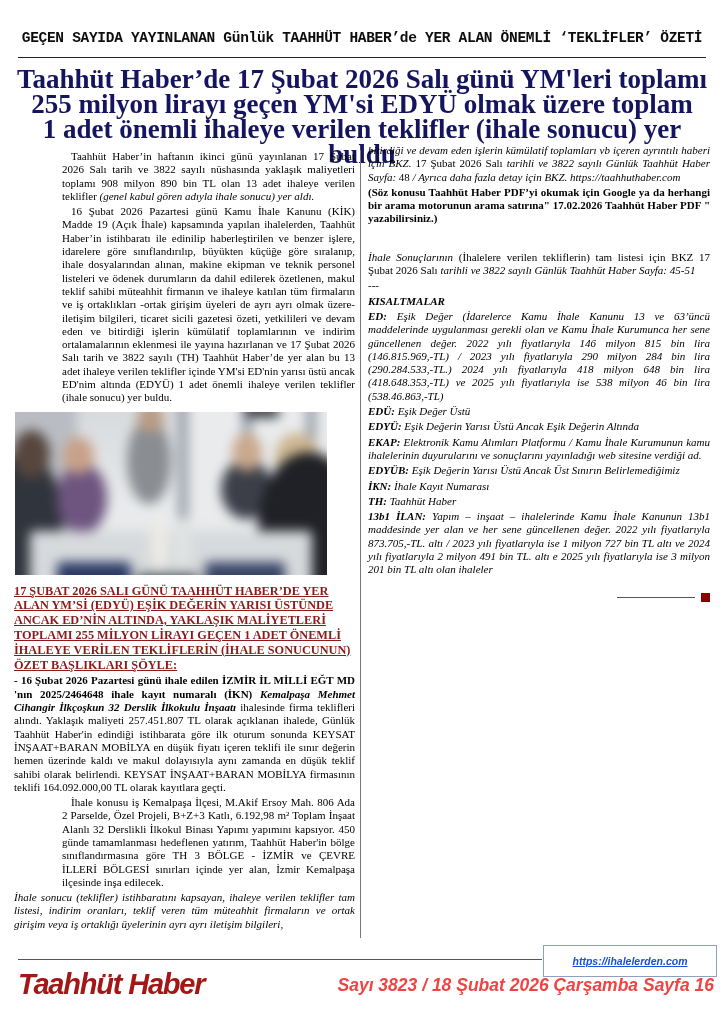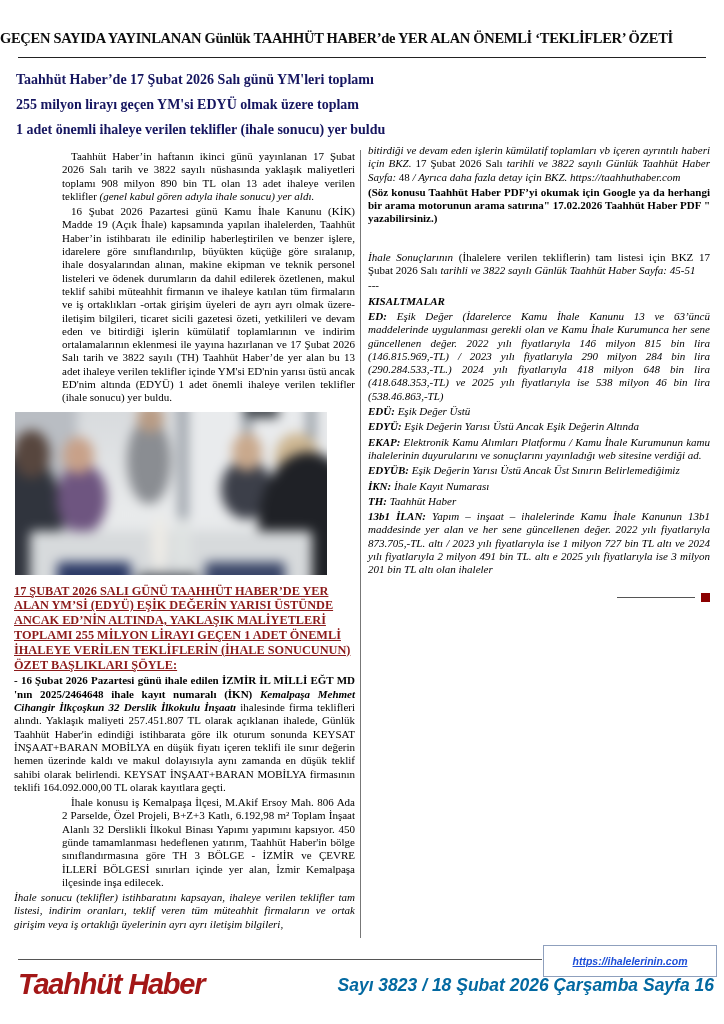--- a/index.html
+++ b/index.html
@@ -5,26 +5,26 @@
   :root{
     --title-navy:#15155f;
     --accent-red:#8b1a1a;
     --logo-red:#a31717;
     --link-blue:#1d4ed8;
     --end-square:#8b0000;
   }
   html,body{margin:0;padding:0;background:#ffffff;}
   .page{position:relative;width:724px;height:1024px;background:#fff;overflow:hidden;
         font-family:"Liberation Serif",serif;color:#000;}
-  .header-bar{position:absolute;top:30px;left:0;right:0;text-align:left;
-        font-family:Liberation Serif, serif;font-weight:bold;font-size:14.5px;
+  .header-bar{position:absolute;top:30px;left:0;right:0;text-align:center;
+        font-family:Liberation Mono, monospace;font-weight:bold;font-size:14.5px;
         letter-spacing:-0.3px;color:#0d0d0d;}
   .header-rule{position:absolute;top:57px;left:18px;right:18px;border-top:1.5px solid #222;}
-  .title{position:absolute;top:67px;left:16px;right:16px;text-align:left;
-        font-weight:bold;font-size:14px;line-height:25px;color:var(--title-navy);}
+  .title{position:absolute;top:67px;left:16px;right:16px;text-align:center;
+        font-weight:bold;font-size:27px;line-height:25px;color:var(--title-navy);}
   .col-left{position:absolute;top:150px;left:14px;width:341px;}
   .col-right{position:absolute;top:144px;left:368px;width:342px;}
   .column-divider{position:absolute;left:360px;top:150px;height:788px;width:1px;background:#777;}
   .para{margin:0 0 2px 0;text-align:justify;font-size:11px;line-height:13.3px;}
   .para.ind{text-indent:9px;margin-left:48px;}
   .para.red{color:var(--accent-red);font-weight:bold;font-size:12.3px;line-height:14.8px;text-align:left;text-decoration:underline;}
   .para.gap{margin-top:25px;}
   .it{font-style:italic}
   .bd{font-weight:bold}
   .un{}
@@ -38,21 +38,21 @@
   .endsquare{display:inline-block;width:9px;height:9px;background:var(--end-square);}
   .footer{position:absolute;left:0;right:0;bottom:0;height:80px;background:#fff;}
   .footer-rule{position:absolute;top:15px;left:18px;width:524px;border-top:1px solid #555;}
   .link-box{position:absolute;top:1px;right:7px;width:172px;height:30px;border:1px solid #8fa0bd;
         display:flex;align-items:center;justify-content:center;background:#fff;}
   .link{font-family:"Liberation Sans",sans-serif;font-style:italic;font-weight:bold;font-size:10.5px;
         color:var(--link-blue);text-decoration:underline;cursor:pointer;}
   .logo{position:absolute;left:18px;top:24px;font-family:"Liberation Sans",sans-serif;
         font-weight:bold;font-style:italic;font-size:29px;color:var(--logo-red);letter-spacing:-1.2px;}
   .issue{position:absolute;right:10px;top:31px;font-family:"Liberation Sans",sans-serif;
-        font-weight:bold;font-style:italic;font-size:17.5px;color:#0369a1;}
+        font-weight:bold;font-style:italic;font-size:17.5px;color:#ef4444;}
 </style>
 </head>
 <body>
 
 <div class="page">
 
   <div class="header-bar">GEÇEN SAYIDA YAYINLANAN Günlük TAAHHÜT HABER’de YER ALAN ÖNEMLİ ‘TEKLİFLER’ ÖZETİ</div>
   <div class="header-rule"></div>
 
   <div class="title">
@@ -120,19 +120,19 @@
       </div>
     <div class="endmark">
       <span class="endline"></span>
       <span class="endsquare"></span>
     </div>
   </div>
 
   <div class="footer">
     <div class="footer-rule"></div>
     <div class="link-box">
-      <span class="link">https://ihalelerinin.com</span>
+      <span class="link">https://ihalelerden.com</span>
     </div>
     <div class="logo">Taahhüt Haber</div>
     <div class="issue">Sayı 3823 / 18 Şubat 2026 Çarşamba Sayfa 16</div>
   </div>
 
 </div>
 
 </body></html>

